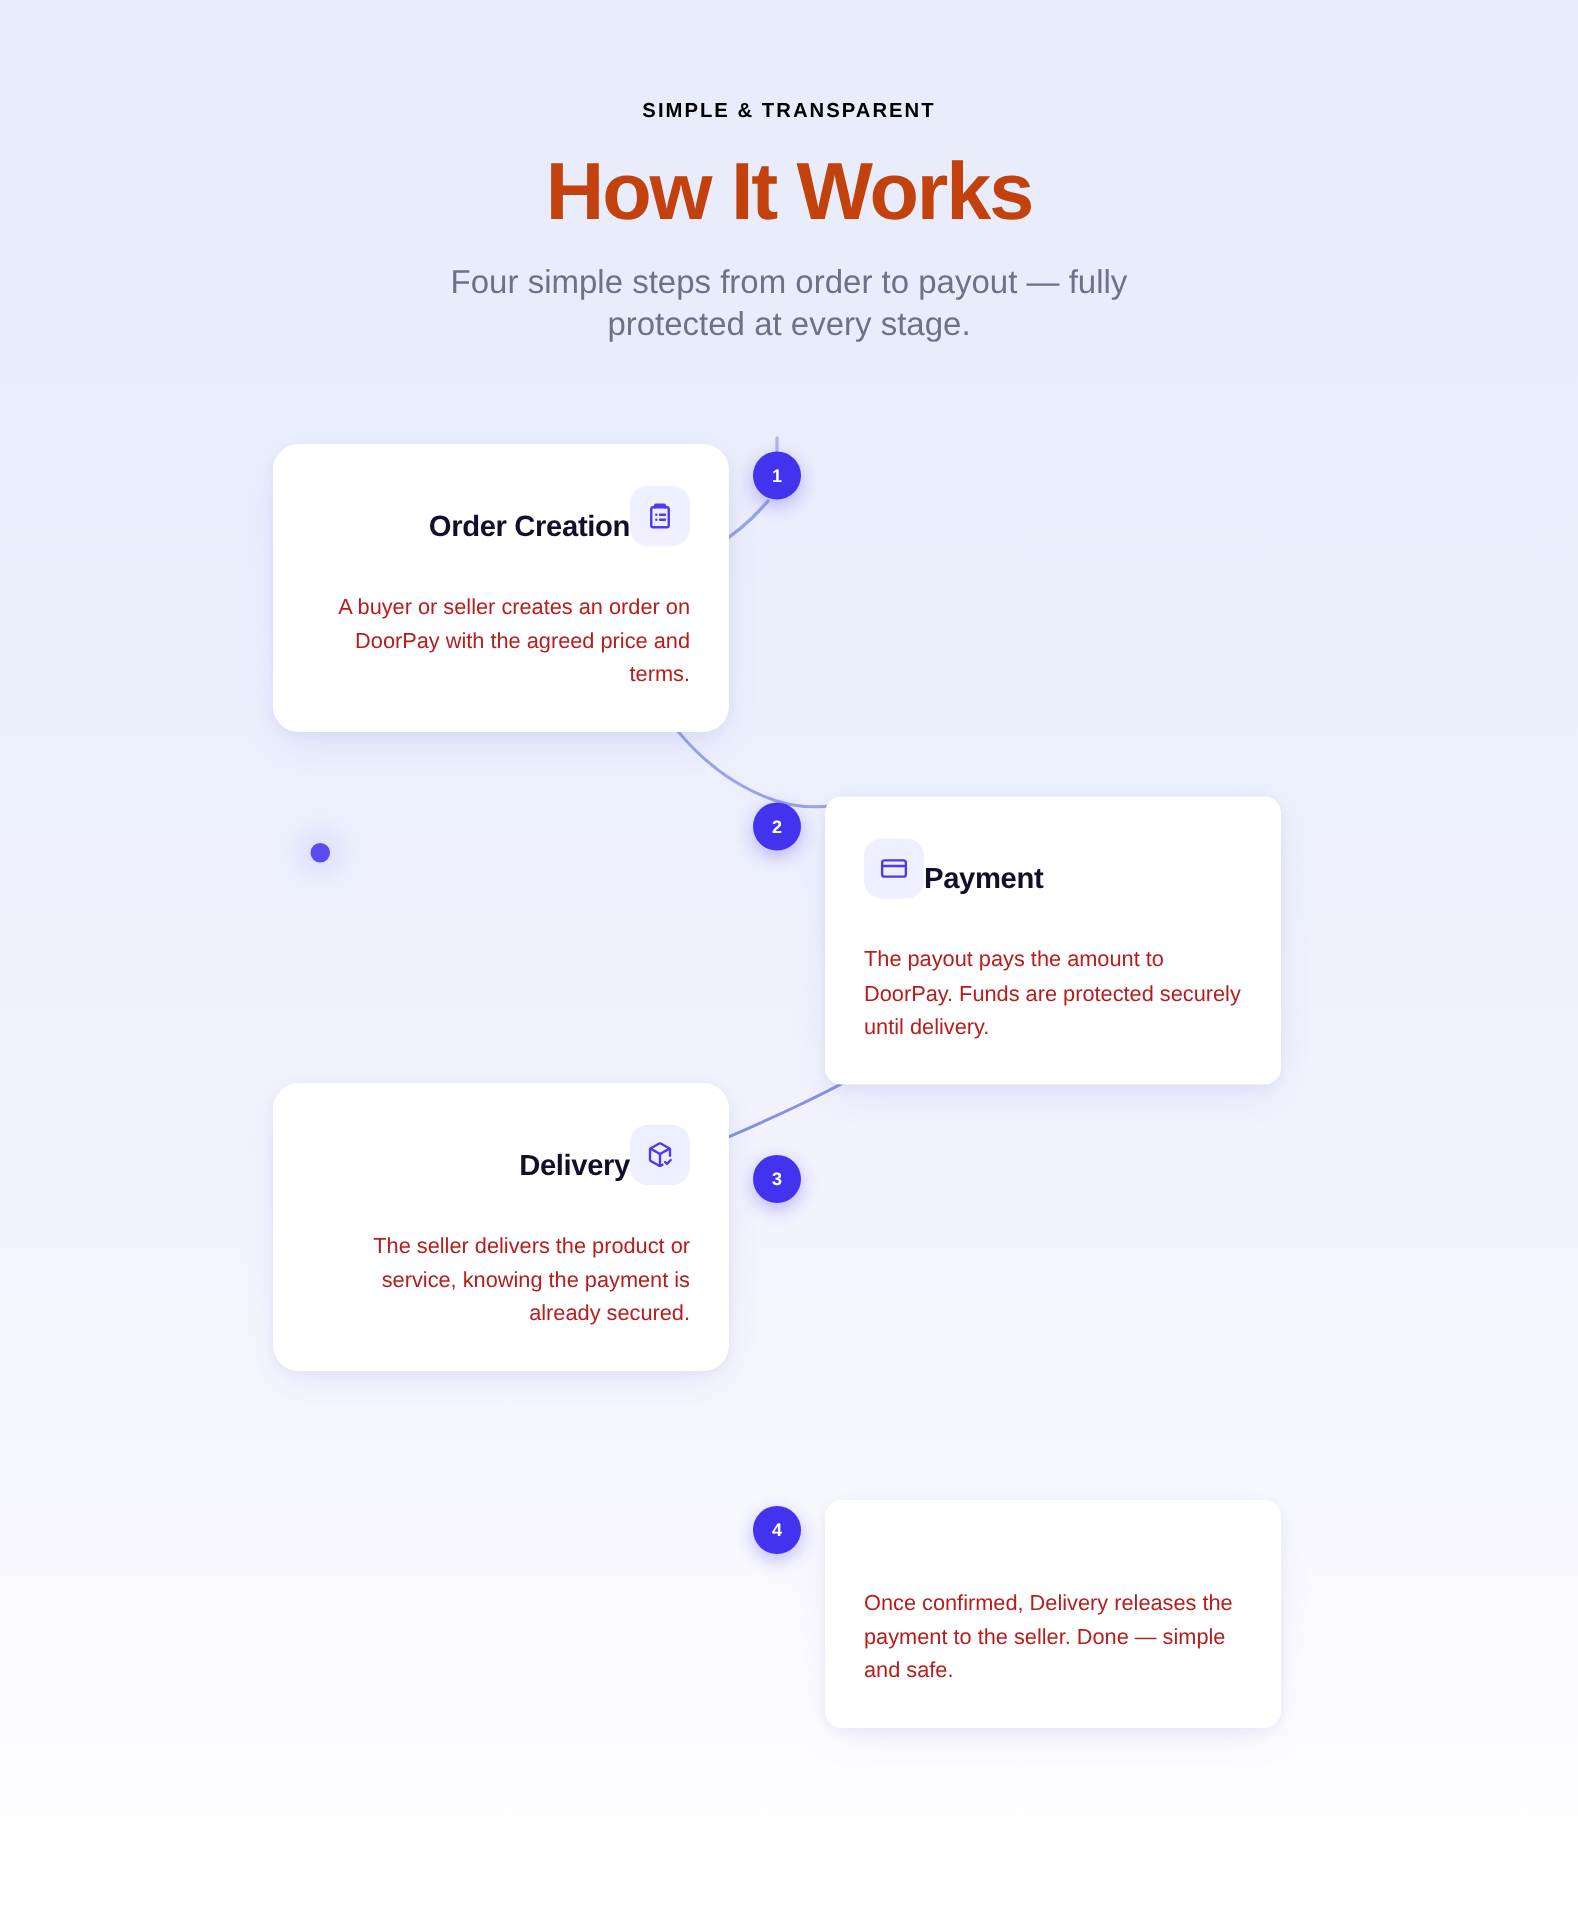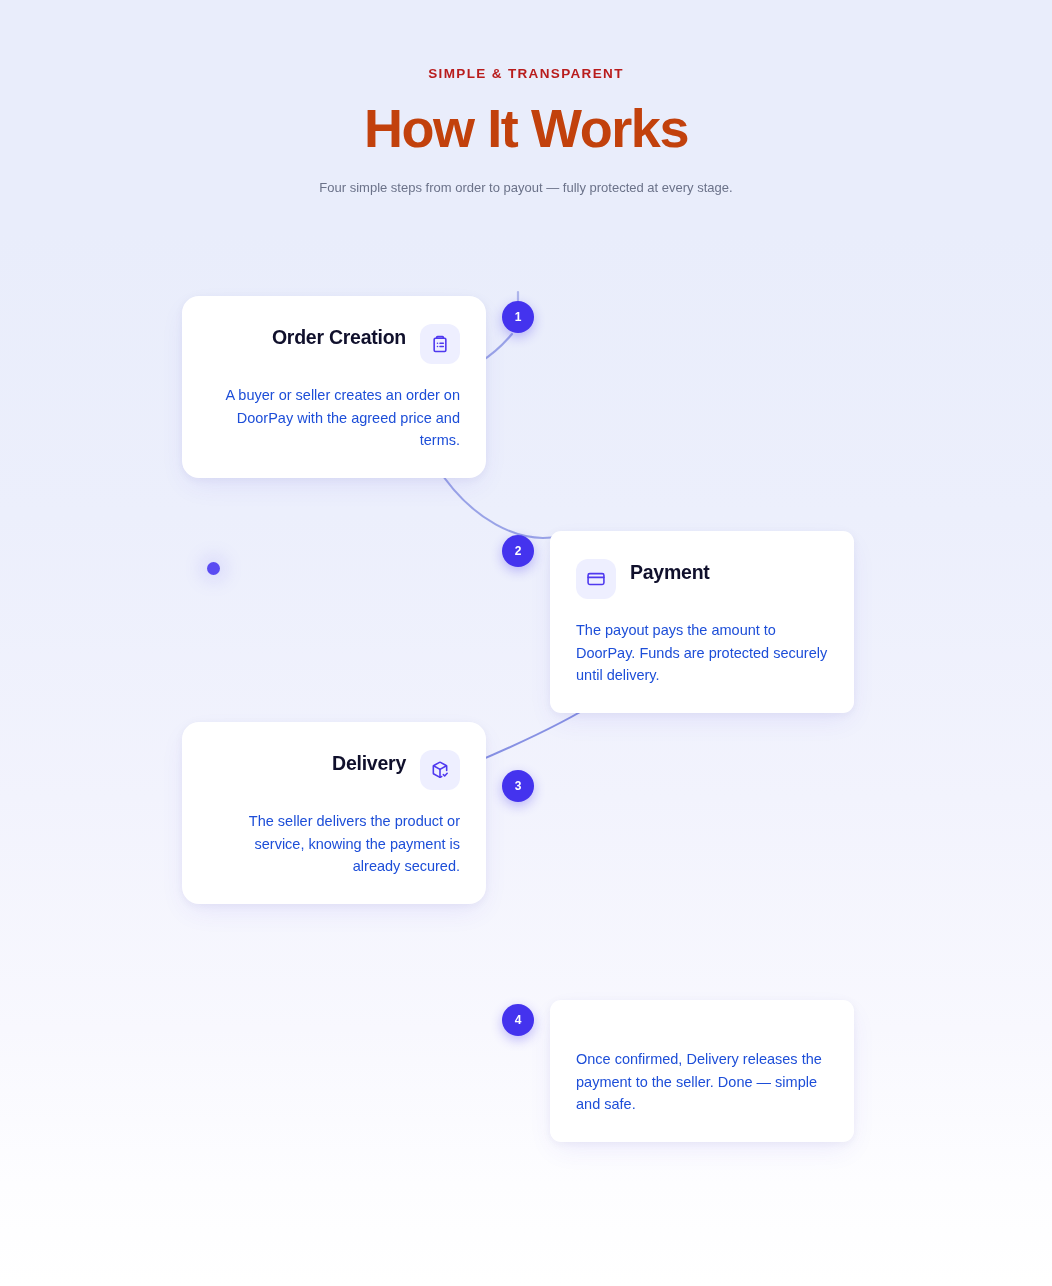--- a/index.html
+++ b/index.html
@@ -31,35 +31,35 @@
     left: 0;
     width: 1052px;
     text-align: center;
     padding-top: 64px;
   }
 
   .eyebrow {
     font-size: 13.5px;
     font-weight: bold;
     letter-spacing: 1.35px;
-    color: #b91c1c;
+    color: #000000;
     line-height: 20px;
   }
 
   .page-title {
     font-size: 54px;
     font-weight: bold;
     color: #c2410c;
     letter-spacing: -1.4px;
     line-height: 64px;
     margin-top: 12px;
   }
 
   .page-subtitle {
-    font-size: 13px;
+    font-size: 22px;
     color: #6b7289;
     line-height: 28px;
     width: 500px;
     margin: 14px auto 0 auto;
     font-weight: normal;
   }
 
   
   .flow-lines {
     position: absolute;
@@ -88,22 +88,22 @@
     width: 304px;
     background: #ffffff;
     border-radius: 17px;
     box-shadow: 0 10px 28px -6px rgba(79, 57, 239, 0.10),
                 0 2px 8px rgba(40, 40, 90, 0.05);
     padding: 28px 26px 26px 26px;
   }
 
   .card-head {
     display: flex;
-    align-items: flex-start;
-    gap: 14px;
+    align-items: flex-end;
+    gap: 0;
   }
 
   .card.right .card-head { justify-content: flex-end; }
   .card.right { text-align: right; }
   .card.left  { text-align: left; border-radius: 11px; }
 
   .icon-box {
     width: 40px;
     height: 40px;
     min-width: 40px;
@@ -118,24 +118,24 @@
 
   .card-title {
     font-size: 19.5px;
     font-weight: bold;
     color: #10102c;
     letter-spacing: -0.25px;
     line-height: 26px;
   }
 
   .card-desc {
-    margin-top: 20px;
+    margin-top: 30px;
     font-size: 14.5px;
     line-height: 22.5px;
-    color: #1d4ed8;
+    color: #b91c1c;
   }
 
   
   .badge {
     position: absolute;
     width: 32px;
     height: 32px;
     border-radius: 50%;
     background: #4433ee;
     color: #ffffff;

